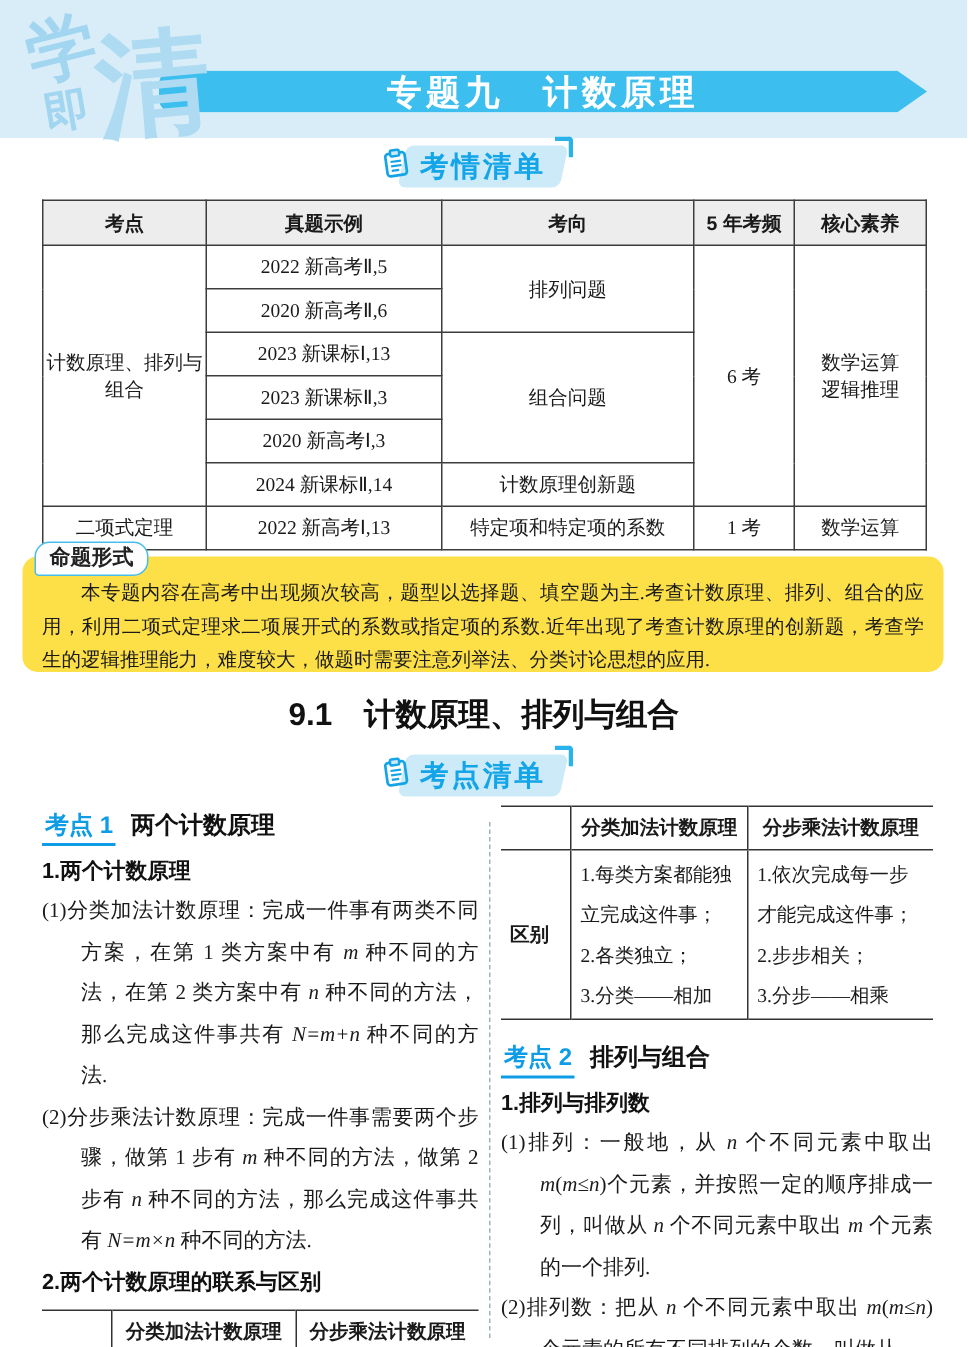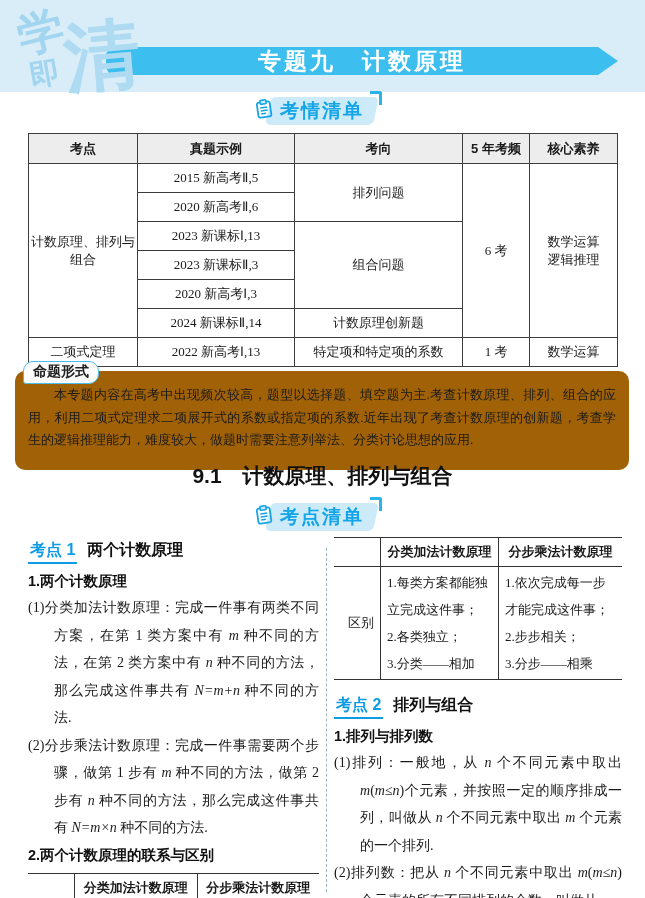--- a/index.html
+++ b/index.html
@@ -33,21 +33,21 @@
 
   
   .exam-table{position:absolute;top:133px;left:28px;width:589px;border-collapse:collapse;
               font-size:13px;text-align:center;table-layout:fixed;}
   .exam-table th,.exam-table td{border:1px solid #3c3c3c;padding:1px 2px;vertical-align:middle;}
   .exam-table thead th{background:#ededed;font-family:"Liberation Sans",sans-serif;
                        font-weight:bold;height:27px;font-size:13px;}
   .exam-table td{height:26px;}
 
   
-  .notebox{position:absolute;top:371px;left:15px;width:614px;height:99px;background:#a16207;
+  .notebox{position:absolute;top:371px;left:15px;width:614px;height:77px;background:#fde047;
            border-radius:10px;}
   .notebox-label{position:absolute;top:-10px;left:8px;background:#fdfdfd;
                  border:1.5px solid #46bdec;border-radius:10px 10px 10px 3px;padding:1px 9px 2px;
                  font-family:"Liberation Sans",sans-serif;font-weight:bold;font-size:14px;color:#222;}
   .notebox-text{margin:0;padding:13px 13px 0 13px;font-size:13px;line-height:22.5px;
                 text-indent:2em;text-align:justify;}
 
   
   .section-title{position:absolute;top:462px;left:0;width:645px;margin:0;text-align:center;
                  font-family:"Liberation Sans",sans-serif;font-size:21px;font-weight:bold;color:#111;}
@@ -66,21 +66,21 @@
   .para{font-size:14px;line-height:27.5px;text-align:justify;margin:0;}
   .hang{text-indent:-26px;padding-left:26px;}
   .v{font-family:"Liberation Serif",serif;font-style:italic;}
 
   
   .mini-table{width:100%;border-collapse:collapse;font-size:13px;margin-top:5px;
               border-top:1.4px solid #333;border-bottom:1.4px solid #333;}
   .mini-table th,.mini-table td{padding:2px 6px;vertical-align:middle;}
   .mini-table thead th{border-bottom:1.4px solid #333;font-family:"Liberation Sans",sans-serif;
                        font-weight:bold;text-align:center;height:24px;font-size:13px;}
-  .mini-table .rl{font-family:"Liberation Sans",sans-serif;font-weight:normal;text-align:right;
+  .mini-table .rl{font-family:"Liberation Sans",sans-serif;font-weight:bold;text-align:left;
                   width:34px;margin-top:48px;}
   .mini-table th + th,.mini-table th + td,.mini-table td + td{border-left:1.4px solid #333;}
   .mini-table td{line-height:27px;text-align:left;margin-left:26px;}
   .cont-label{text-align:right;font-size:12.5px;margin:0 2px 1px 0;}
 </style>
 </head>
 <body>
 
 <div class="page">
 
@@ -123,21 +123,21 @@
         <th>考点</th>
         <th>真题示例</th>
         <th>考向</th>
         <th>5 年考频</th>
         <th>核心素养</th>
       </tr>
     </thead>
     <tbody>
       <tr>
         <td rowspan="6">计数原理、排列与组合</td>
-        <td>2015 新高考Ⅱ,5</td>
+        <td>2022 新高考Ⅱ,5</td>
         <td rowspan="2">排列问题</td>
         <td rowspan="6">6 考</td>
         <td rowspan="6">
           <div>数学运算</div>
           <div>逻辑推理</div>
         </td>
       </tr>
       <tr>
         <td>2020 新高考Ⅱ,6</td>
       </tr>

